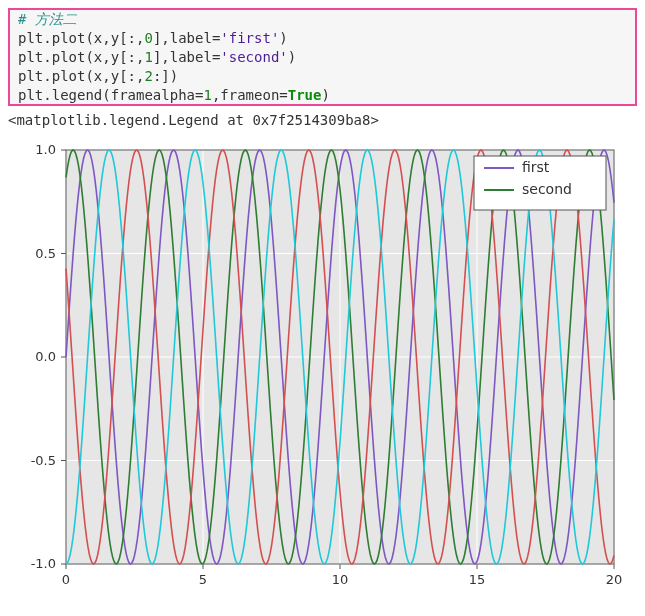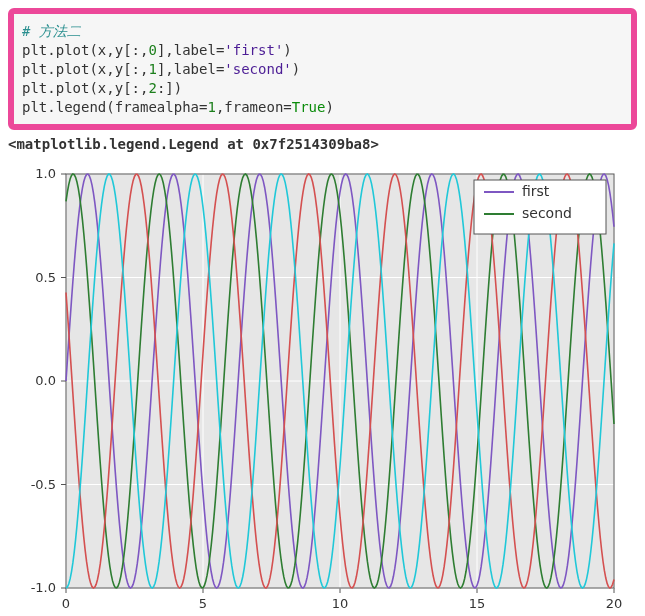--- a/index.html
+++ b/index.html
@@ -7,36 +7,35 @@
     padding: 8px;
     font-family: "DejaVu Sans Mono", Menlo, Consolas, monospace;
     font-size: 14px;
     color: #333;
     background: #fff;
     width: 645px;
     box-sizing: border-box;
   }
   .code-cell {
     background: #f6f6f6;
-    border: 6px solid #ec4899;
-    border-radius: 6px;
-    padding: 8px 8px;
+    border: 2px solid #ec4899;
+    border-radius: 0;
+    padding: 0 8px;
     white-space: pre;
     line-height: 1.35;
     overflow-x: auto;
   }
   .comment { color: #2a8f8f; font-style: italic; }
   .num { color: #1c7f1c; }
   .str { color: #4c1d95; }
-  .kw  { color: #0a8b0a; font-weight: normal; }
+  .kw  { color: #0a8b0a; font-weight: bold; }
   .output-text {
     padding: 6px 0 4px 0;
     color: #333;
     font-family: "DejaVu Sans Mono", Menlo, Consolas, monospace;
-    font-weight: bold;
   }
   .plot-wrap {
     padding-top: 6px;
   }
   svg { display: block; }
 </style>
 </head>
 <body>
 
 <div class="code-cell"><span class="comment"># 方法二</span>

